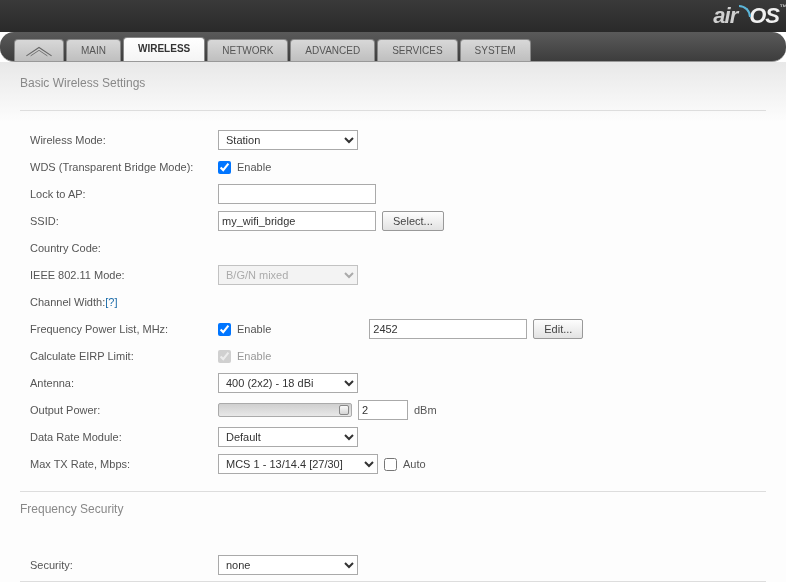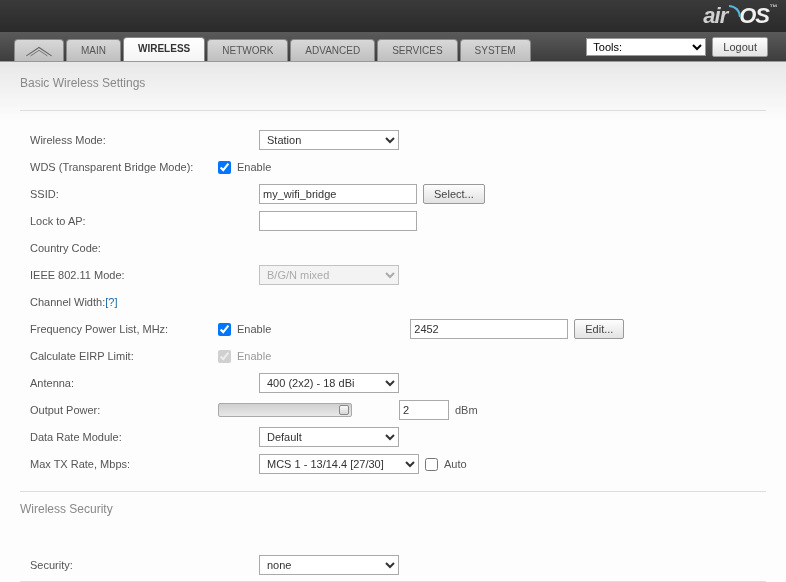--- a/index.html
+++ b/index.html
@@ -9,21 +9,21 @@
   color: #555;
   background: #fff;
   width: 786px;
 }
 .header {
   background: linear-gradient(#3a3a3a, #2a2a2a);
   height: 32px;
   display: flex;
   justify-content: flex-end;
   align-items: center;
-  padding: 0 10px;
+  padding: 0 0;
 }
 .logo {
   font-size: 22px;
   font-style: italic;
   font-weight: bold;
   color: #e8e8e8;
   letter-spacing: -1px;
 }
 .logo .air { color: #d0d0d0; }
 .logo .os { color: #f0f0f0; }
@@ -45,22 +45,23 @@
   border-left: none;
   border-radius: 0 100% 0 0;
   top: 2px;
 }
 .tm { font-size: 8px; vertical-align: top; color:#ccc; }
 .topbar {
   background: linear-gradient(#5a5a5a, #3d3d3d);
   height: 30px;
   display: flex;
   align-items: flex-end;
-  padding: 0 18px 0 14px;
+  padding: 0 27px 0 14px;
   border-bottom: 1px solid #999;
+  border-radius: 14px;
 }
 .tabrow { display: flex; gap: 2px; align-items: flex-end; flex: 1; }
 .tab {
   background: linear-gradient(#d8d8d8, #bfbfbf);
   border: 1px solid #888;
   border-bottom: none;
   border-radius: 4px 4px 0 0;
   padding: 4px 14px 4px 14px;
   font-size: 10px;
   color: #555;
@@ -132,21 +133,20 @@
 }
 .lbl .help { color: #1a6aa8; cursor: pointer; }
 .ctrl { display: flex; align-items: center; gap: 6px; }
 select.field, input.field {
   border: 1px solid #aaa;
   font-size: 11px;
   padding: 1px 3px;
   height: 20px;
   background: #fff;
   color: #333;
-  margin-left: 41px;
 }
 select.field { width: 140px; }
 select.field.disabled, input.field.disabled {
   background: #f0f0f0;
   color: #888;
 }
 input.text { width: 158px; }
 input.small { width: 50px; }
 .chk { width: 13px; height: 13px; }
 .chklabel { color: #555; }
@@ -198,26 +198,20 @@
           <path d="M8 16 L20 8 L32 16" stroke="#666" stroke-width="1.2" fill="none"></path>
         </svg>
     </div>
     <div class="tab">MAIN</div>
     <div class="tab active">WIRELESS</div>
     <div class="tab">NETWORK</div>
     <div class="tab">ADVANCED</div>
     <div class="tab">SERVICES</div>
     <div class="tab">SYSTEM</div>
   </div>
-  <div class="tools-area">
-    <select class="tools-select">
-      <option>Tools:</option>
-    </select>
-    <button class="btn">Logout</button>
-  </div>
 </div>
 
 <div class="content">
 
   <div class="section-title">Basic Wireless Settings</div>
 
   <div class="form">
 
     <div class="row">
       <div class="lbl">Wireless Mode:</div>
@@ -228,31 +222,31 @@
 
     <div class="row">
       <div class="lbl">WDS (Transparent Bridge Mode):</div>
       <div class="ctrl">
         <input type="checkbox" class="chk" checked="" style="">
         <span class="chklabel">Enable</span>
       </div>
     </div>
 
     <div class="row">
+      <div class="lbl">Lock to AP:</div>
+      <div class="ctrl">
+        <input type="text" class="field text" value="" style="">
+      </div>
+    </div>
+
+    <div class="row">
       <div class="lbl">SSID:</div>
       <div class="ctrl">
         <input type="text" class="field text" value="my_wifi_bridge" style="">
         <button class="btn">Select...</button>
-      </div>
-    </div>
-
-    <div class="row">
-      <div class="lbl">Lock to AP:</div>
-      <div class="ctrl">
-        <input type="text" class="field text" value="" style="">
       </div>
     </div>
 
     <div class="row">
       <div class="lbl">Country Code:</div>
     </div>
 
     <div class="row">
       <div class="lbl">IEEE 802.11 Mode:</div>
       <div class="ctrl">
@@ -314,21 +308,21 @@
         <select class="field" style="width:160px"><option>MCS 1 - 13/14.4 [27/30]</option></select>
         <input type="checkbox" class="chk" style="">
         <span class="chklabel">Auto</span>
       </div>
     </div>
 
   </div>
 
   <hr class="hr">
 
-  <div class="section-title" style="border:none">Wireless Security</div>
+  <div class="section-title" style="border:none">Frequency Security</div>
 
   <div class="form">
     <div class="row">
       <div class="lbl">Security:</div>
       <div class="ctrl">
         <select class="field"><option>none</option></select>
       </div>
     </div>
   </div>
 

